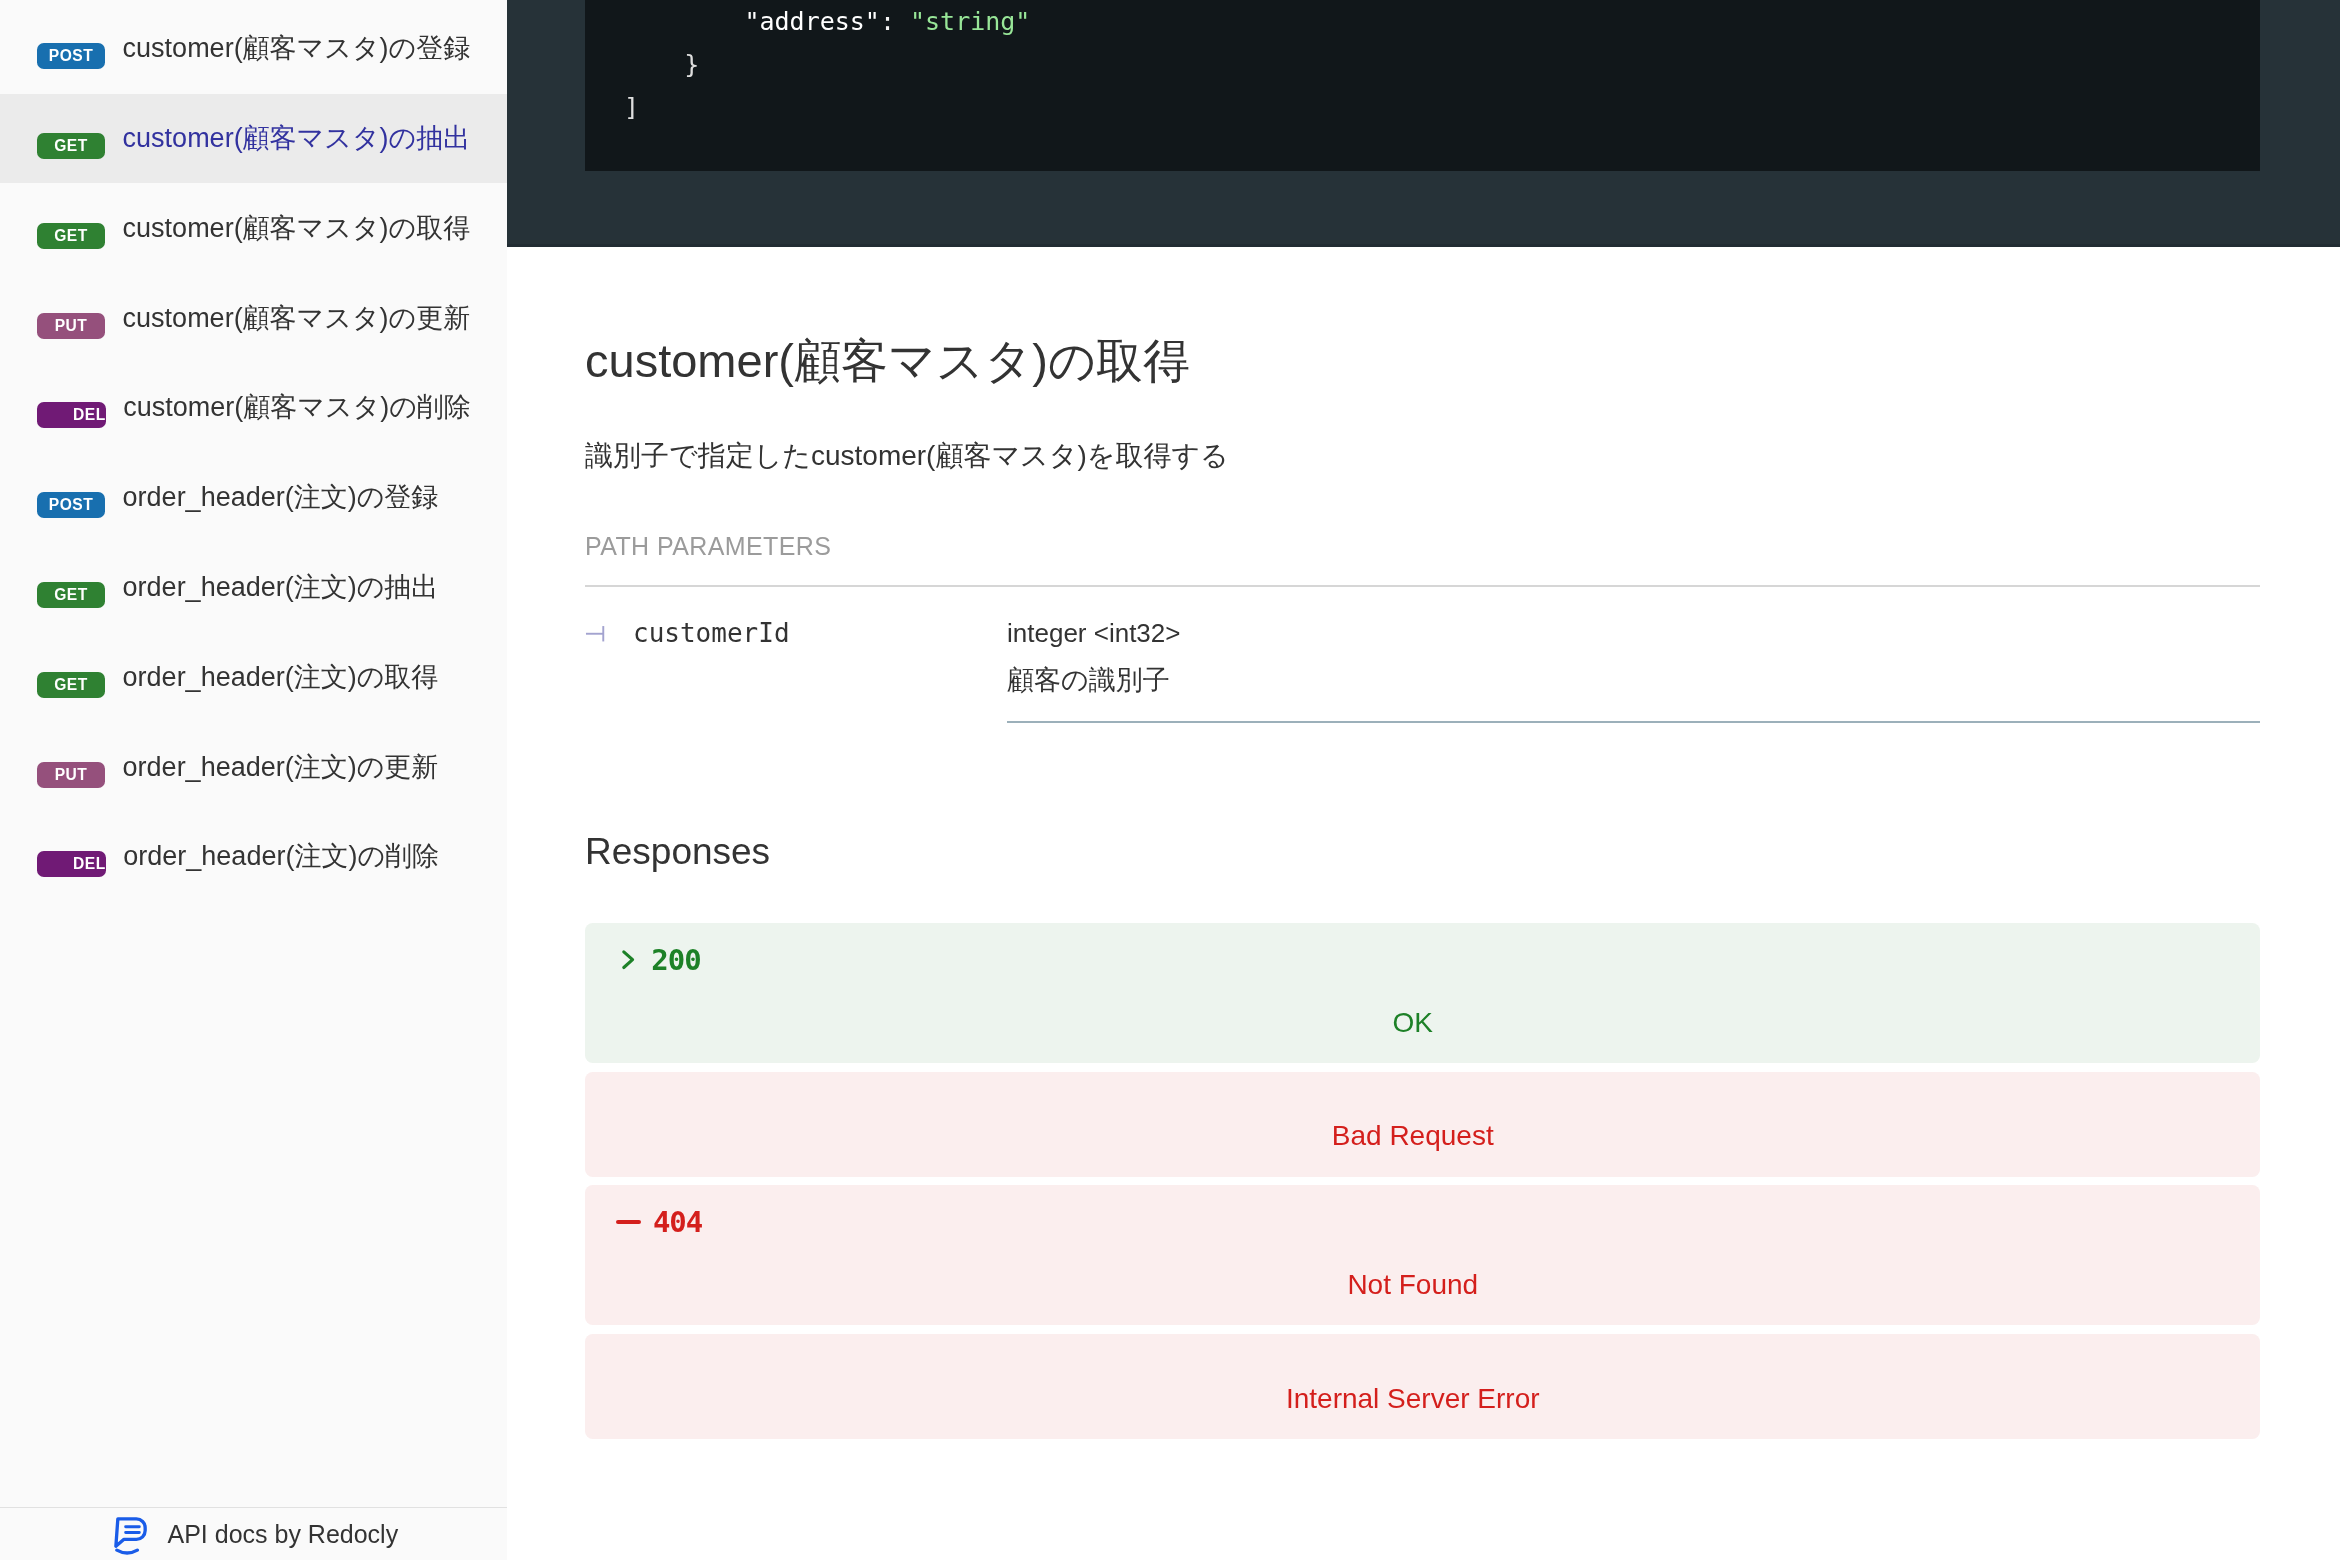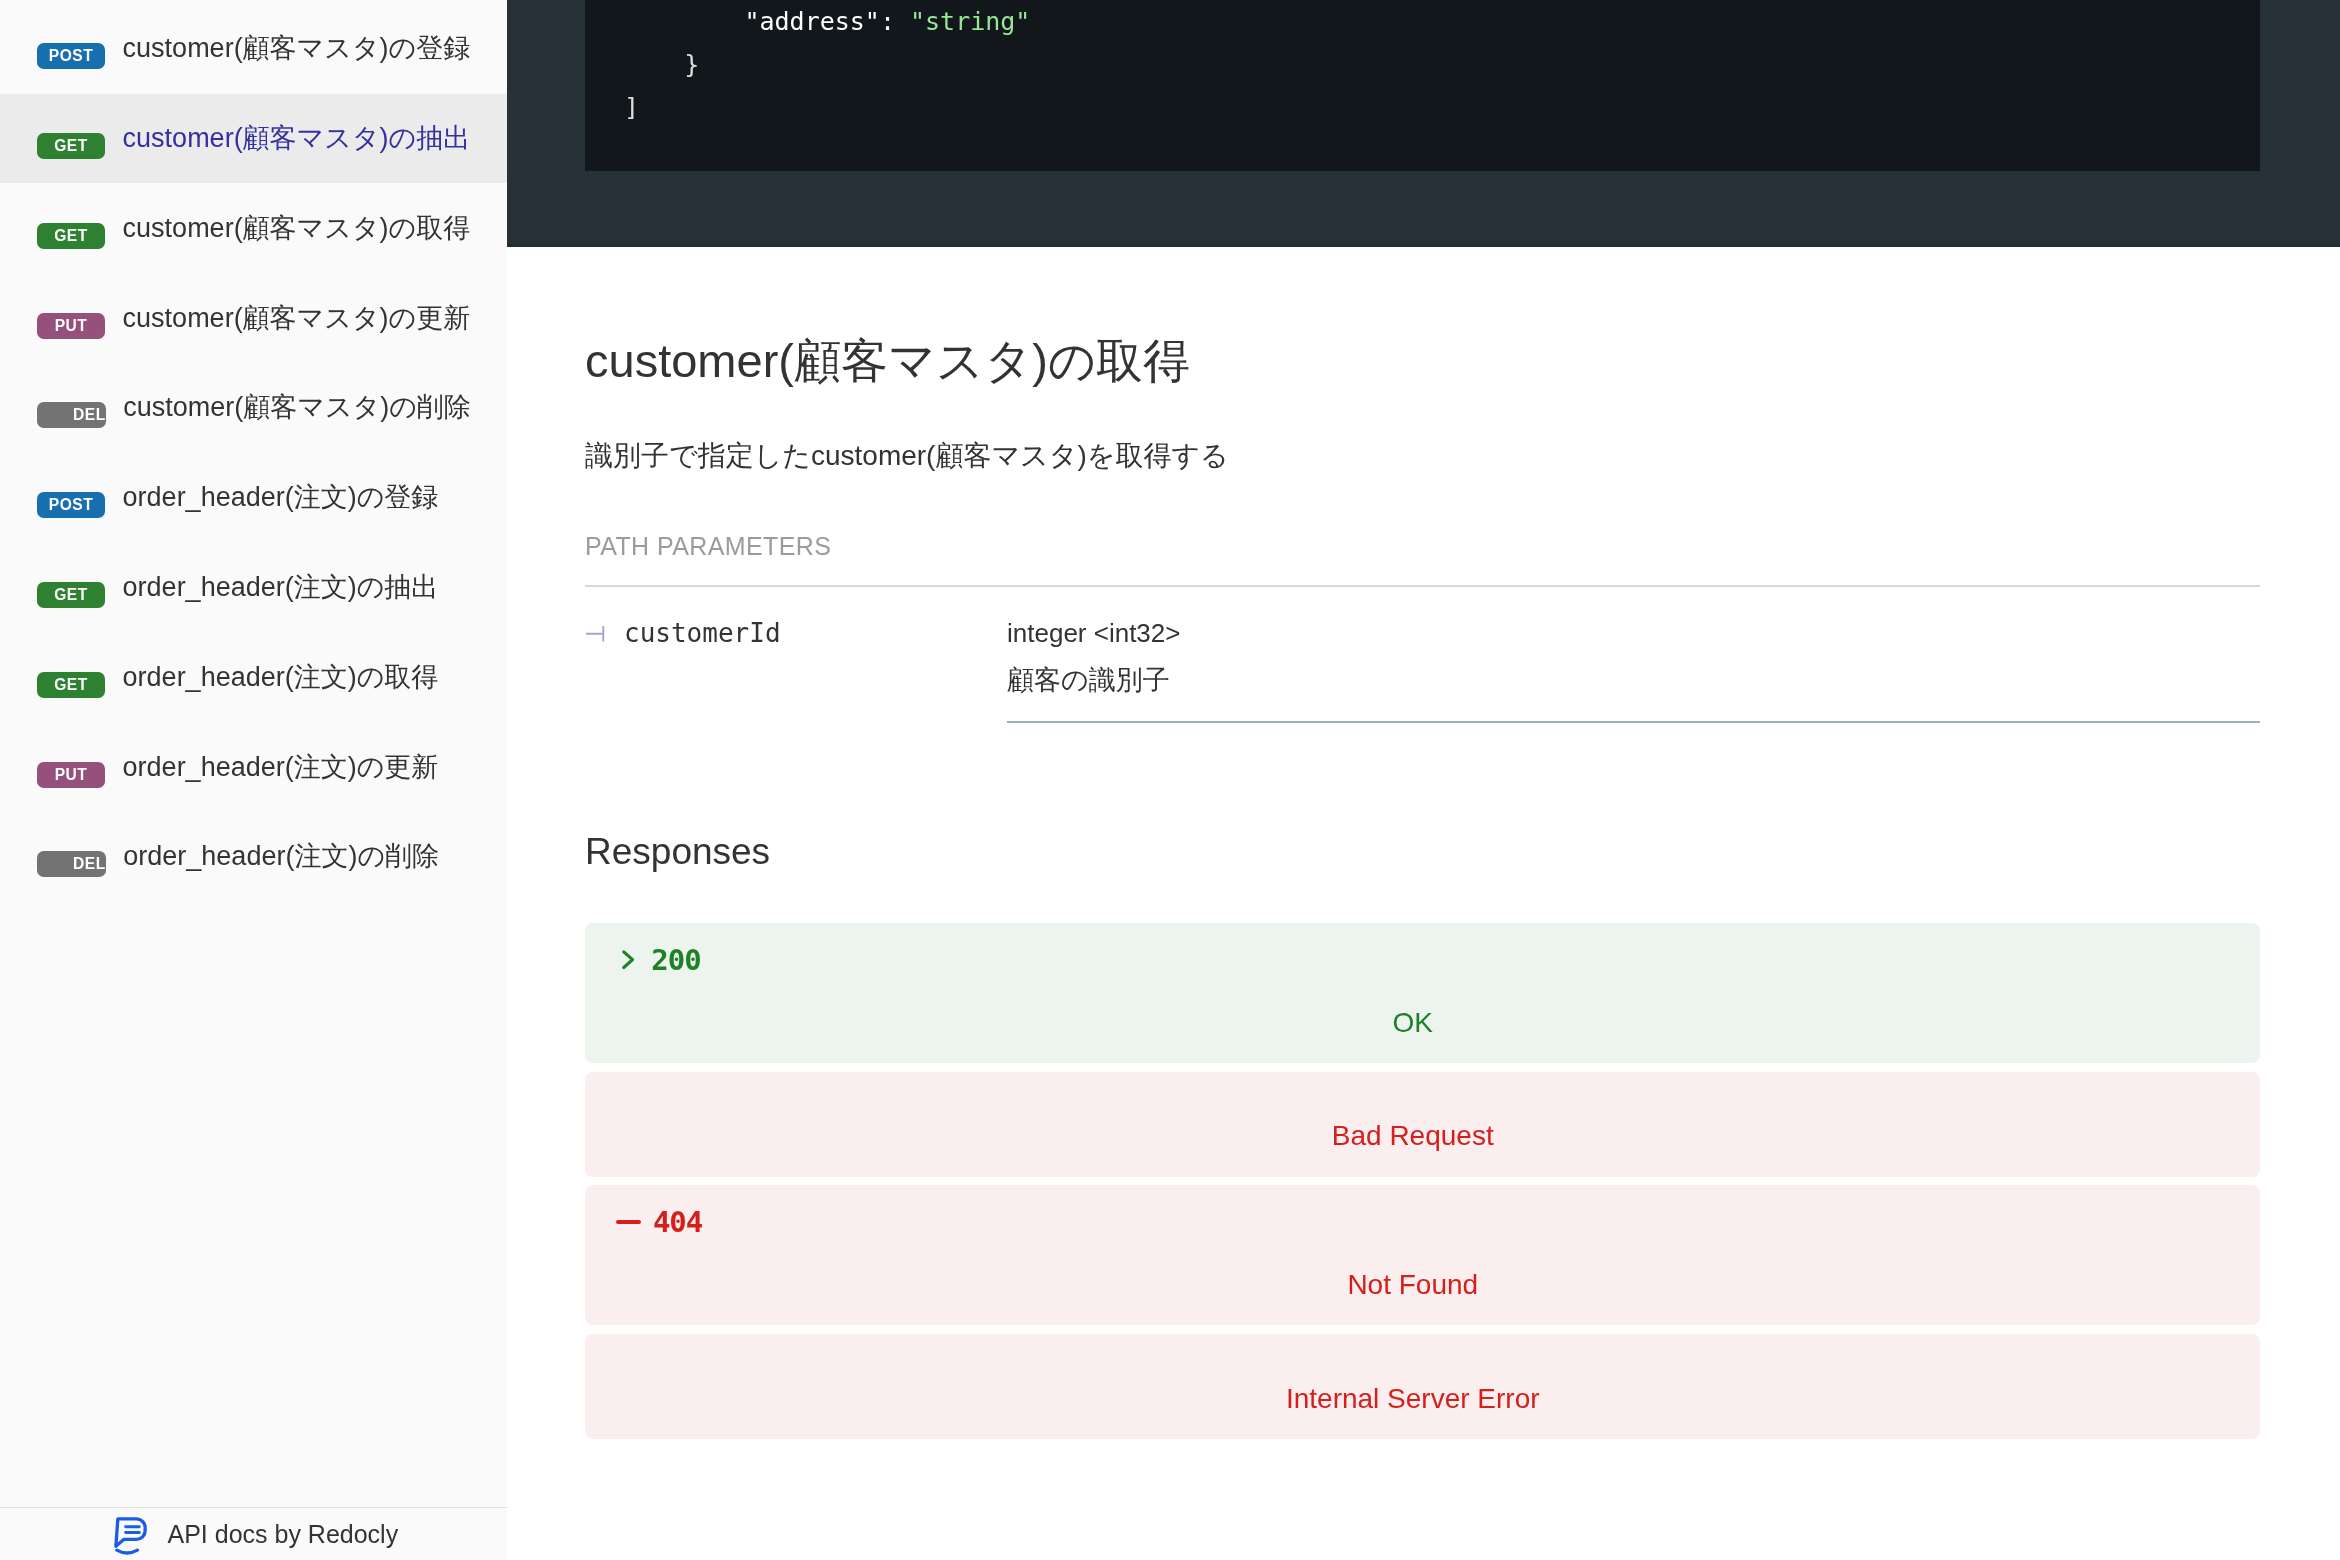--- a/index.html
+++ b/index.html
@@ -27,21 +27,21 @@
   .menu-item.active { background:#ebebeb; color:#32329f; }
   .badge {
     flex:0 0 68px; height:26px; margin-top:7.8px; margin-right:17.6px;
     border-radius:6.8px;
     color:#ffffff; font-size:15.6px; font-weight:bold; letter-spacing:0.5px;
     text-align:center; line-height:26px;
   }
   .badge.post { background:#186faf; }
   .badge.get { background:#2f8132; }
   .badge.put { background:#95507c; }
-  .badge.del { background:#737373;padding-left:36px; }
+  .badge.del { background:#701a75;padding-left:36px; }
   .menu-label { flex:1 1 auto; word-break:break-word; }
 
   .sidebar-footer {
     position:absolute; left:0; bottom:0; width:507px; height:53px;
     border-top:1px solid #e1e1e1; background:#fafafa;
     display:flex; align-items:center; justify-content:center; gap:13.7px;
   }
   .sidebar-footer span { font-size:25px; color:#333333; }
 
   
@@ -77,21 +77,21 @@
   .pp-heading {
     position:absolute; left:585px; top:532px; width:1675px;
     font-size:25px; color:#9b9b9b; letter-spacing:0.4px;
     padding-bottom:24px; border-bottom:2px solid #d6d6d6;
   }
   .param-row {
     position:absolute; left:585px; top:616px; width:1675px;
     display:flex;
   }
   .param-left {
-    flex:0 0 422px; display:flex; align-items:flex-start; gap:14px;
+    flex:0 0 422px; display:flex; align-items:flex-start; gap:23px;
   }
   .tree-marker { margin-top:6.8px; }
   .param-name {
     font-family:"DejaVu Sans Mono", monospace;
     font-size:26px; color:#333333; line-height:35px;
   }
   .param-right {
     flex:1 1 auto; padding-bottom:23.4px; border-bottom:2px solid #9cb0ba;
   }
   .param-type { font-size:26px; line-height:35px; color:#333333; }

